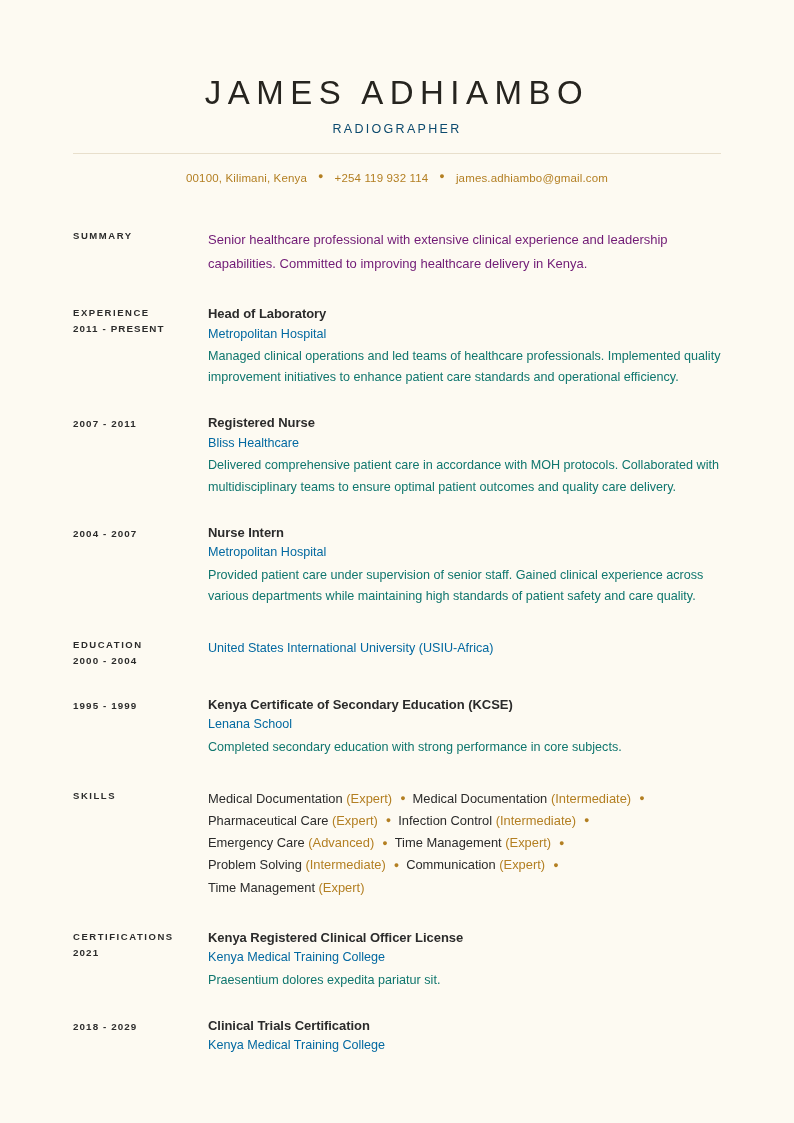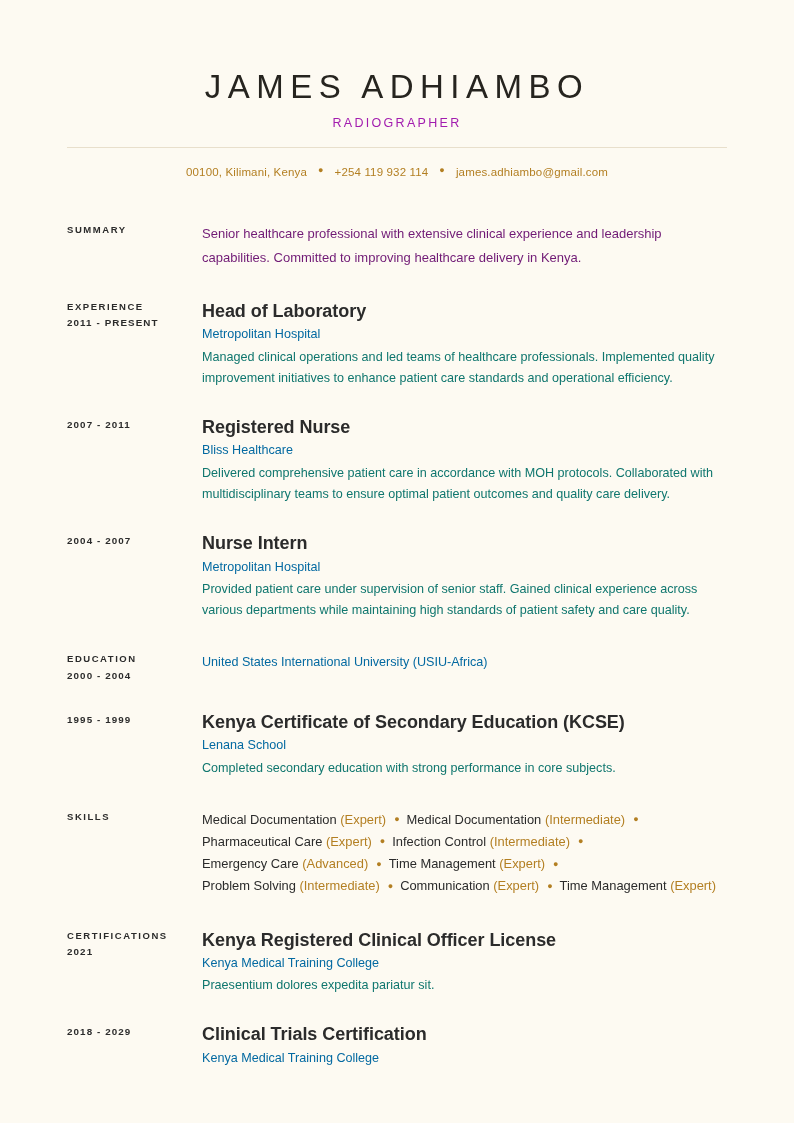--- a/index.html
+++ b/index.html
@@ -13,21 +13,21 @@
     overflow: hidden;
     font-family: "Liberation Sans", sans-serif;
     color: #2b2b2b;
     position: relative;
   }
 
   .page {
     width: 794px;
     height: 1123px;
     box-sizing: border-box;
-    padding: 6px;
+    padding: 12px;
     overflow: hidden;
     position: relative;
   }
 
   
   .header {
     padding: 62px 61px 0 61px;
     text-align: center;
   }
   .name {
@@ -37,21 +37,21 @@
     color: #26241f;
     line-height: 1.15;
     margin: 0;
     text-transform: uppercase;
     white-space: nowrap;
   }
   .role {
     margin-top: 10px;
     font-size: 12.5px;
     letter-spacing: 2.3px;
-    color: #a21caf;
+    color: #0c4a6e;
     text-transform: uppercase;
     font-weight: 400;
   }
   .divider {
     margin: 17px 0 0 0;
     height: 1px;
     background: #e8dfcc;
     width: 100%;
   }
   .contact {
@@ -104,21 +104,21 @@
   }
   .date-label {
     font-size: 9.8px;
     font-weight: 700;
     letter-spacing: 1.1px;
     color: #2b2b2b;
     line-height: 1.75;
   }
 
   .entry-title {
-    font-size: 18px;
+    font-size: 13px;
     font-weight: 700;
     color: #2b2b2b;
     line-height: 1.35;
     letter-spacing: -0.05px;
   }
   .entry-org {
     font-size: 12.6px;
     color: #0369a1;
     line-height: 1.55;
     margin-top: 2px;

